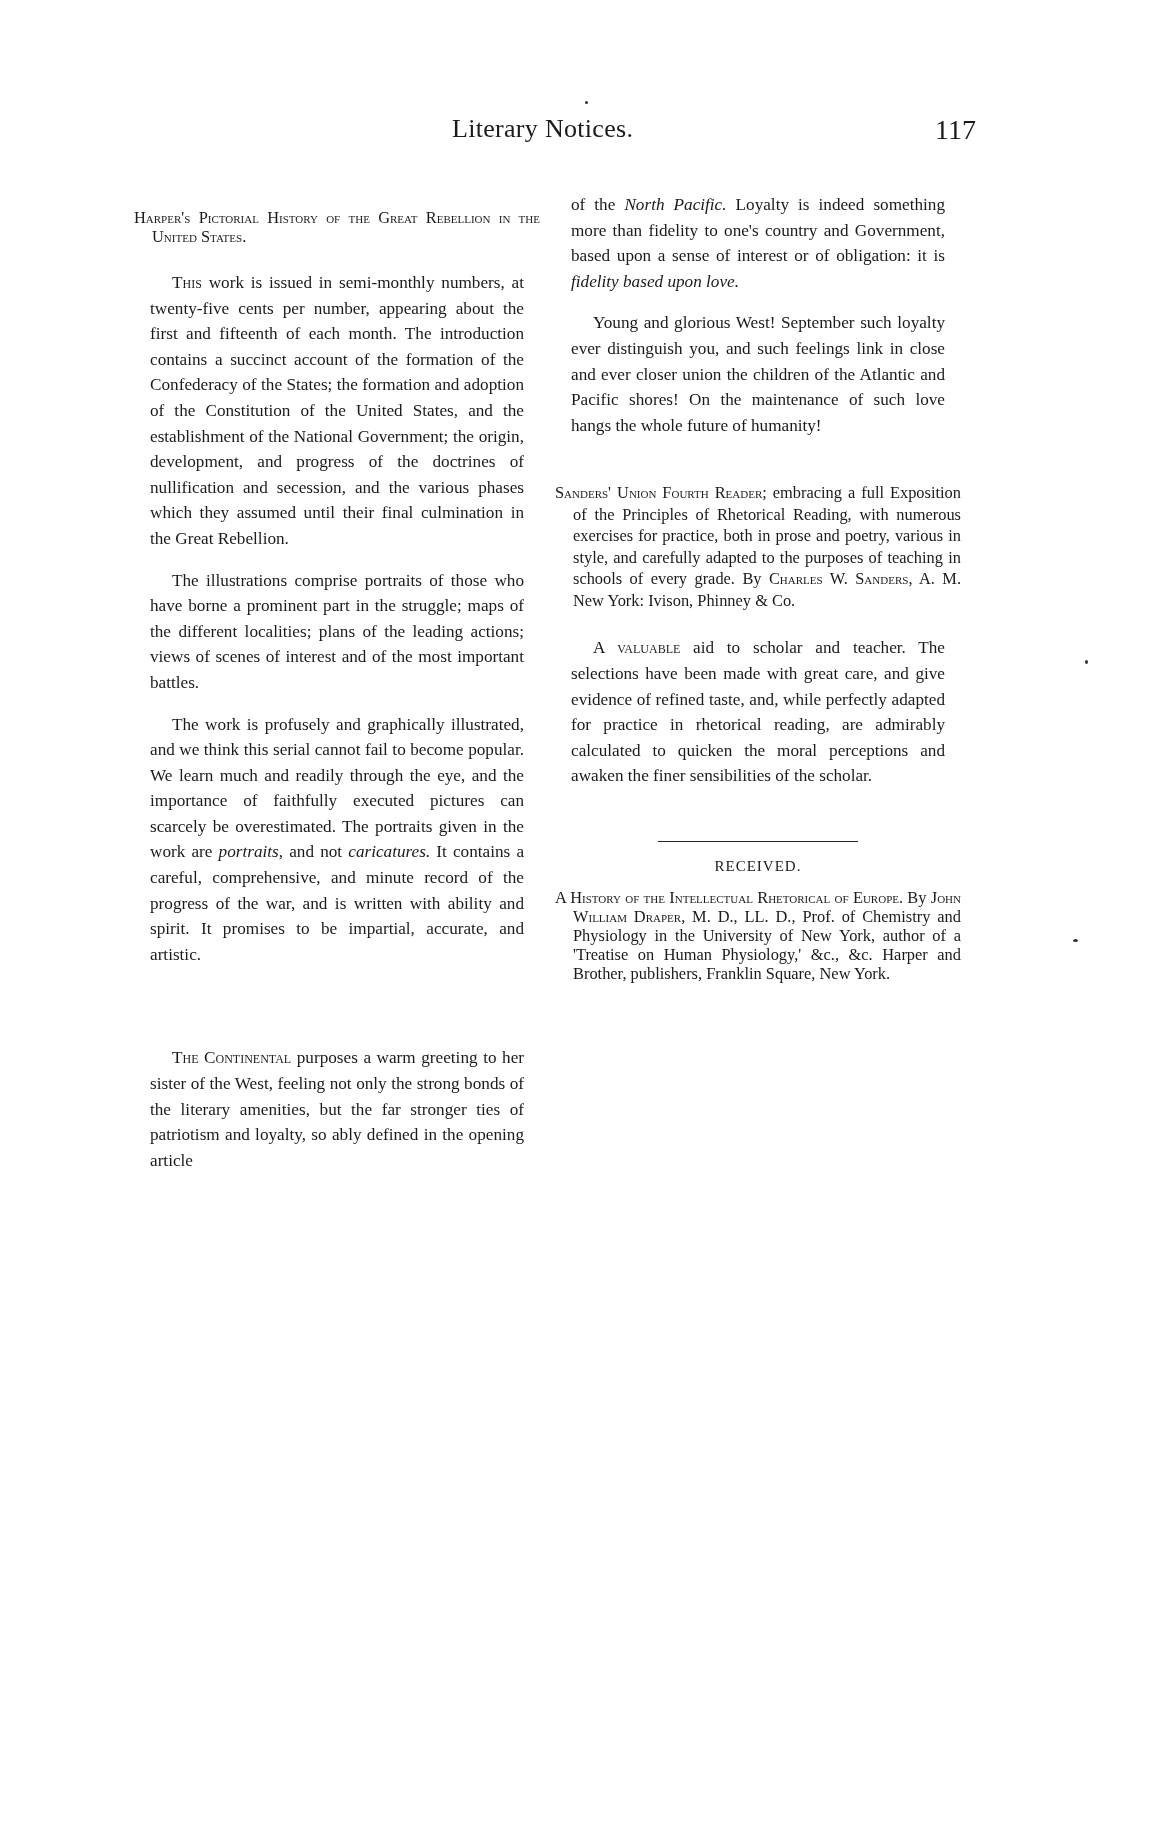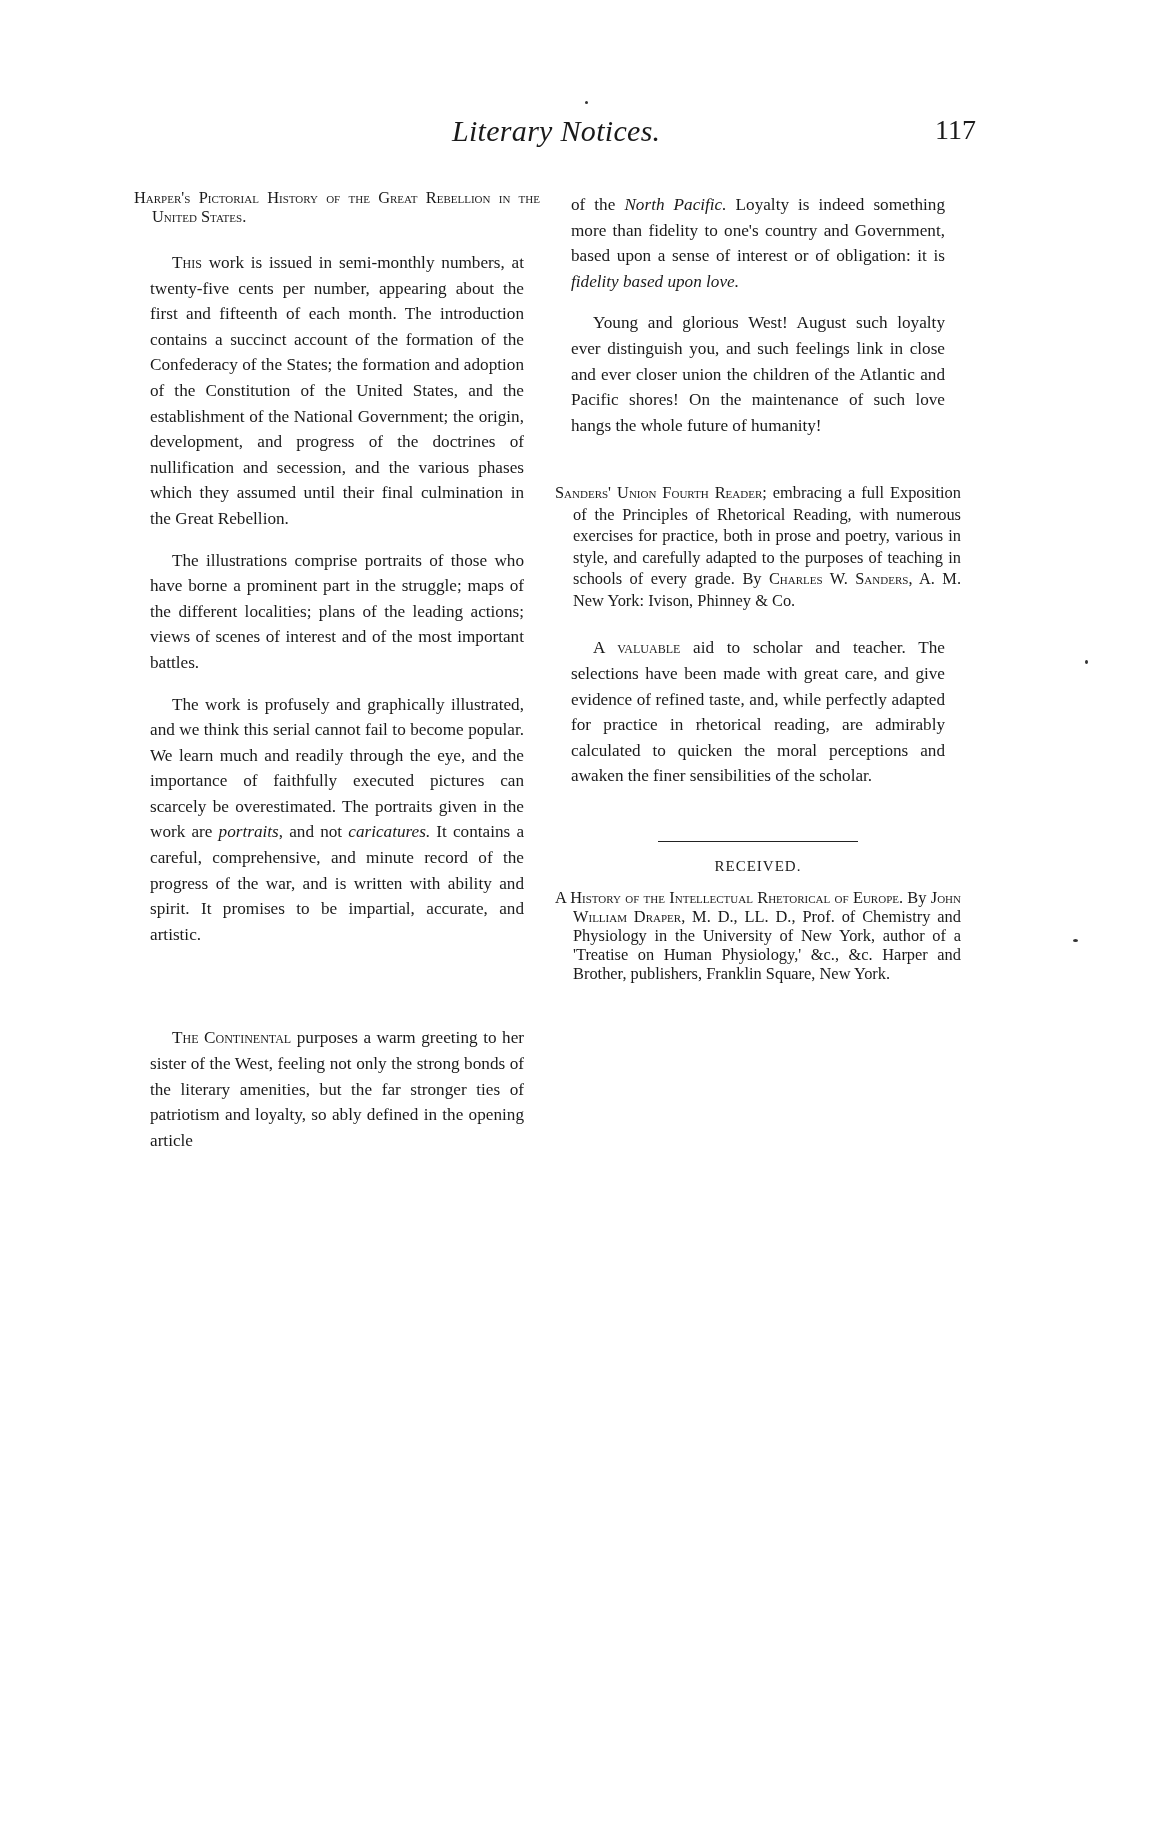--- a/index.html
+++ b/index.html
@@ -1,20 +1,20 @@
 <!DOCTYPE html>
 <html><head>
 <meta charset="utf-8">
 <style>
   html, body { margin: 0; padding: 0; background: #ffffff; }
   body { width: 1152px; height: 1825px; position: relative; overflow: hidden;
          font-family: "Liberation Serif", "DejaVu Serif", serif; color: #1a1a1a; }
-  .header-title { position: absolute; left: 452px; top: 114px; font-size: 30px; font-style: italic; letter-spacing: 0.3px; }
+  .header-title { position: absolute; left: 452px; top: 114px; font-size: 26px; letter-spacing: 0.3px; }
   .page-number { position: absolute; left: 935px; top: 114px; font-size: 28px; }
-  .col { position: absolute; top: 188px; width: 406px; font-size: 17.2px; line-height: 25.6px; text-align: justify; }
+  .col { position: absolute; top: 208px; width: 406px; font-size: 17.2px; line-height: 25.6px; text-align: justify; }
   .col-left { left: 134px; }
   .col-right { left: 555px; }
   .entry-head { margin: 0; padding-left: 18px; text-indent: -18px; line-height: 19px; font-size: 16.4px; }
   .sc { font-variant: small-caps; }
   p { margin: 16px; }
   .para { text-indent: 22px; }
   .gap-s { height: 8px; }
   .gap-m { height: 28px; }
   .gap-l { height: 18px; }
   .ital { font-style: italic; }
@@ -35,21 +35,21 @@
     <p class="para"><span class="sc">This</span><span> work is issued in semi-monthly numbers, at twenty-five cents per number, appearing about the first and fifteenth of each month. The introduction contains a succinct account of the formation of the Confederacy of the States; the formation and adoption of the Constitution of the United States, and the establishment of the National Government; the origin, development, and progress of the doctrines of nullification and secession, and the various phases which they assumed until their final culmination in the Great Rebellion.</span></p>
     <p class="para">The illustrations comprise portraits of those who have borne a prominent part in the struggle; maps of the different localities; plans of the leading actions; views of scenes of interest and of the most important battles.</p>
     <p class="para"><span>The work is profusely and graphically illustrated, and we think this serial cannot fail to become popular. We learn much and readily through the eye, and the importance of faithfully executed pictures can scarcely be overestimated. The portraits given in the work are </span><span class="ital">portraits</span><span>, and not </span><span class="ital">caricatures.</span><span> It contains a careful, comprehensive, and minute record of the progress of the war, and is written with ability and spirit. It promises to be impartial, accurate, and artistic.</span></p>
     <div class="gap-m"></div>
     <div class="gap-l"></div>
     <p class="para"><span class="sc">The Continental</span><span> purposes a warm greeting to her sister of the West, feeling not only the strong bonds of the literary amenities, but the far stronger ties of patriotism and loyalty, so ably defined in the opening article</span></p>
   </div>
 
   <div class="col col-right" style="top:176px">
     <p><span>of the </span><span class="ital">North Pacific.</span><span> Loyalty is indeed something more than fidelity to one's country and Government, based upon a sense of interest or of obligation: it is </span><span class="ital">fidelity based upon love.</span></p>
-    <p class="para">Young and glorious West! August such loyalty ever distinguish you, and such feelings link in close and ever closer union the children of the Atlantic and Pacific shores! On the maintenance of such love hangs the whole future of humanity!</p>
+    <p class="para">Young and glorious West! September such loyalty ever distinguish you, and such feelings link in close and ever closer union the children of the Atlantic and Pacific shores! On the maintenance of such love hangs the whole future of humanity!</p>
     <div class="gap-m"></div>
     <p class="entry-head" style="line-height:21.5px"><span class="sc">Sanders' Union Fourth Reader;</span><span> embracing a full Exposition of the Principles of Rhetorical Reading, with numerous exercises for practice, both in prose and poetry, various in style, and carefully adapted to the purposes of teaching in schools of every grade. By </span><span class="sc">Charles W. Sanders</span><span>, A. M. New York: Ivison, Phinney &amp; Co.</span></p>
     <div class="gap-s"></div>
     <p class="para"><span class="sc">A valuable</span><span> aid to scholar and teacher. The selections have been made with great care, and give evidence of refined taste, and, while perfectly adapted for practice in rhetorical reading, are admirably calculated to quicken the moral perceptions and awaken the finer sensibilities of the scholar.</span></p>
     <div class="rule"></div>
     <div class="received">RECEIVED.</div>
     <div class="gap-s"></div>
     <p class="entry-head"><span>A </span><span class="sc">History of the Intellectual Rhetorical of Europe.</span><span> By </span><span class="sc">John William Draper</span><span>, M. D., LL. D., Prof. of Chemistry and Physiology in the University of New York, author of a 'Treatise on Human Physiology,' &amp;c., &amp;c. Harper and Brother, publishers, Franklin Square, New York.</span></p>
     <div class="gap-s"></div>
   </div>

